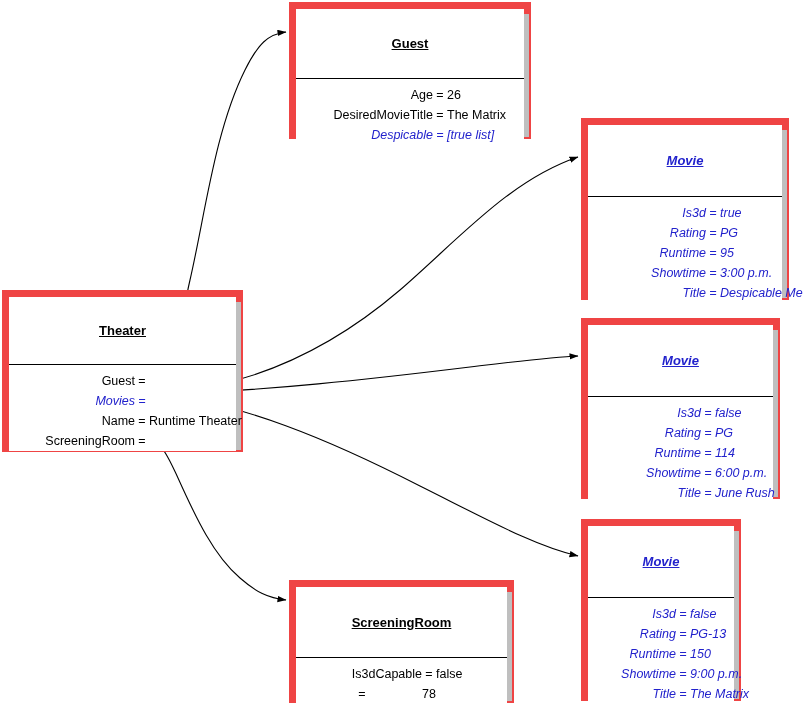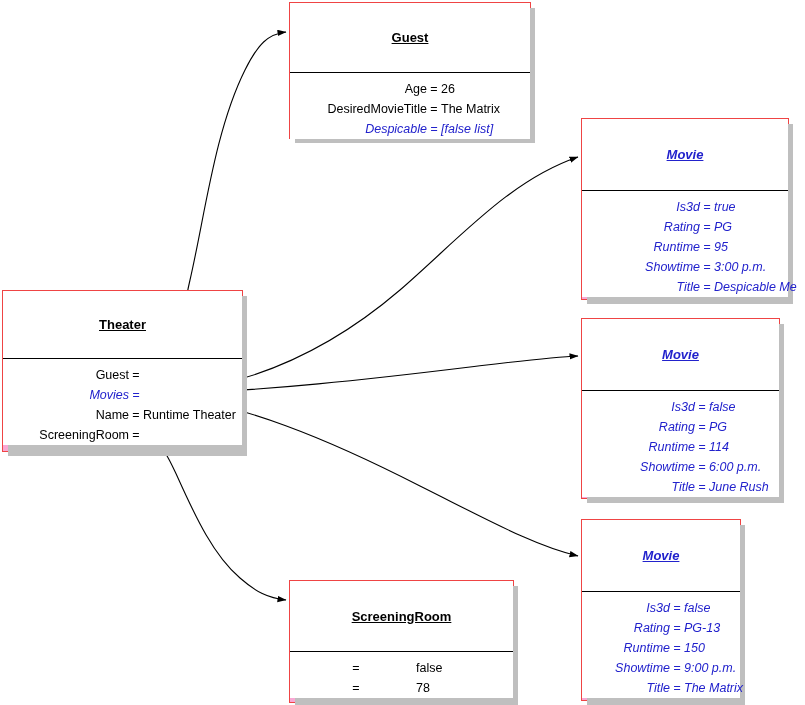--- a/index.html
+++ b/index.html
@@ -25,21 +25,21 @@
     top: 0;
     width: 805px;
     height: 705px;
     z-index: 1;
   }
   
   .obj-box {
     position: absolute;
     box-sizing: border-box;
     background: #f9a8d4;
-    border: 1px solid #ef4444;
+    border: 7px solid #ef4444;
     z-index: 2;
   }
   .obj-box::after {
     
     content: "";
     position: absolute;
     left: 5px;
     top: 5px;
     width: 100%;
     height: 100%;
@@ -204,21 +204,21 @@
         <span class="attr-val">26</span>
       </div>
       <div class="attr-row">
         <span class="attr-name">DesiredMovieTitle</span>
         <span class="attr-eq">=</span>
         <span class="attr-val">The Matrix</span>
       </div>
       <div class="attr-row ref">
         <span class="attr-name">Despicable</span>
         <span class="attr-eq">=</span>
-        <span class="attr-val">[false list]</span>
+        <span class="attr-val">[true list]</span>
       </div>
     </div>
   </div>
 
   <div class="obj-box movie-box" id="box-movie-0">
     <div class="obj-header">
       <span class="obj-title link-type">Movie</span>
     </div>
     <div class="obj-body">
       <div class="attr-row blue-all">
@@ -314,20 +314,21 @@
       </div>
     </div>
   </div>
 
   <div class="obj-box" id="box-screeningroom">
     <div class="obj-header">
       <span class="obj-title">ScreeningRoom</span>
     </div>
     <div class="obj-body">
       <div class="attr-row">
+        <span class="attr-name">Is3dCapable</span>
         <span class="attr-eq">=</span>
         <span class="attr-val">false</span>
       </div>
       <div class="attr-row">
         <span class="attr-eq">=</span>
         <span class="attr-val">78</span>
       </div>
     </div>
   </div>
 

